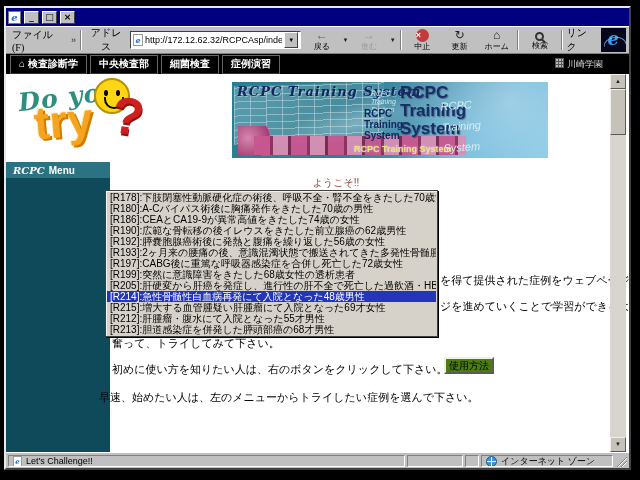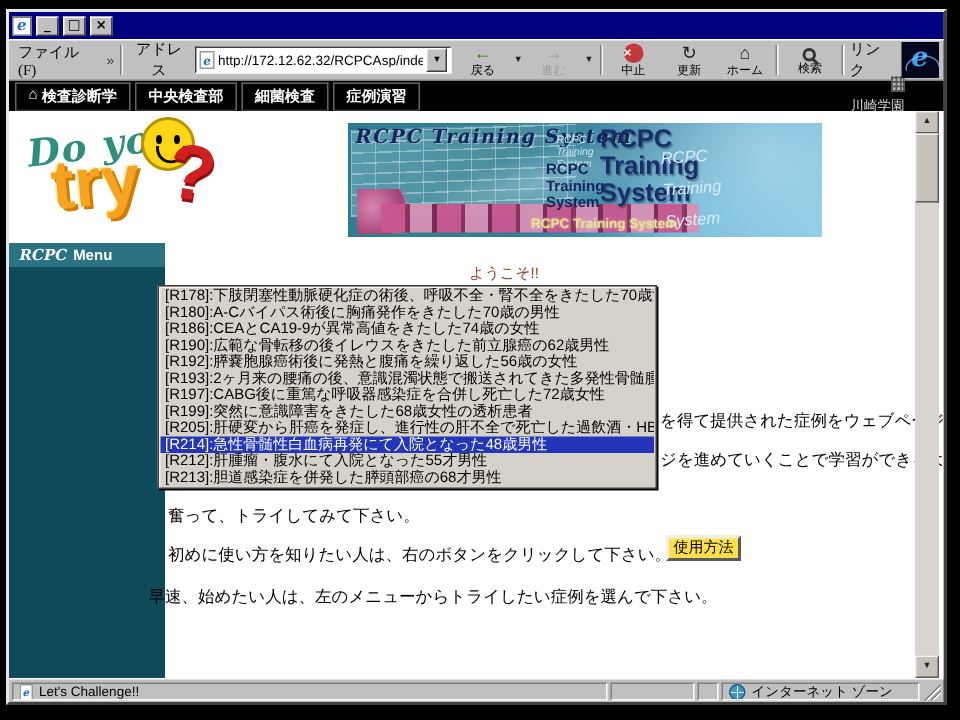--- a/index.html
+++ b/index.html
@@ -49,22 +49,22 @@
              font:bold italic 18px "DejaVu Serif",serif; line-height:22px; position:relative; }
   .ie-logo::after { content:''; position:absolute; left:2px; top:9px; width:21px; height:8px;
                     border:1px solid rgba(120,190,255,.75); border-bottom:none; border-radius:50%/90% 90% 0 0;
                     transform:rotate(-8deg); }
 
   
   .navbar { height:20px; background:#000; display:flex; align-items:center; padding:0 4px; gap:3px; }
   .nav-tab { background:#000; border:1px solid #666; border-bottom-color:#333; color:#fff;
              font-size:10px; font-weight:bold; padding:1px 8px 2px; white-space:nowrap; display:flex; gap:3px; align-items:center;}
   .nav-home { color:#fff; font-size:10px; }
-  .nav-right { margin-left:auto; margin-right:22px; display:flex; align-items:flex-end; gap:3px;
-               color:#ddd; font-size:9px;flex-direction:column; }
+  .nav-right { margin-left:auto; margin-right:22px; display:flex; align-items:flex-start; gap:3px;
+               color:#ddd; font-size:9px; }
   .bldg-ico { width:9px; height:10px; background:#bbb; box-shadow:inset 0 0 0 1px #555;
               background-image:linear-gradient(90deg,#555 1px,transparent 1px),linear-gradient(#555 1px,transparent 1px);
               background-size:3px 3px; }
 
   
   .content { flex:1; position:relative; background:#fff; overflow:hidden; }
 
   
   .doyou { position:absolute; left:12px; top:8px; font:bold italic 25px "DejaVu Serif",serif;
            color:#2f8f7f; transform:rotate(-7deg); letter-spacing:1px; }
@@ -124,21 +124,21 @@
 
   
   .dropdown { position:absolute; left:99px; top:116px; width:333px; background:#d6d2c9;
               border:1px solid #404040; box-shadow:1px 1px 0 #000, inset 1px 1px 0 #f5f3ef; padding:1px; }
   .dd-item { font-size:10px; line-height:11px; height:11px; color:#000; padding:0 3px;
              white-space:nowrap; overflow:hidden; }
   .dd-item.hl { background:#2335b8; color:#fff; }
 
   
   .bodytext { position:absolute; font-size:11px; color:#000; white-space:nowrap; }
-  .usage-btn { position:absolute; left:438px; top:283px; width:50px; height:17px; background:#fde047;
+  .usage-btn { position:absolute; left:438px; top:283px; width:50px; height:17px; background:#4d7c0f;
                border:2px solid; border-color:#f2efe9 #5a5a5a #5a5a5a #f2efe9;
                font-size:10px; text-align:center; line-height:13px; color:#000; }
 
   
   .scrollbar { position:absolute; right:3px; top:0; bottom:0; width:16px; background:#d8d5cf; }
   .sc-btn { position:absolute; left:0; width:16px; height:15px; background:#c6c2ba;
             border:1px solid; border-color:#f2efe9 #5a5a5a #5a5a5a #f2efe9;
             font-size:6px; text-align:center; line-height:13px; color:#222; }
   .sc-up { top:0; } .sc-down { bottom:0; }
   .sc-thumb { position:absolute; left:0; top:15px; width:16px; height:46px; background:#c6c2ba;
@@ -288,20 +288,21 @@
           <div class="dd-item">[R178]:下肢閉塞性動脈硬化症の術後、呼吸不全・腎不全をきたした70歳女性</div>
           <div class="dd-item">[R180]:A-Cバイパス術後に胸痛発作をきたした70歳の男性</div>
           <div class="dd-item">[R186]:CEAとCA19-9が異常高値をきたした74歳の女性</div>
           <div class="dd-item">[R190]:広範な骨転移の後イレウスをきたした前立腺癌の62歳男性</div>
           <div class="dd-item">[R192]:膵嚢胞腺癌術後に発熱と腹痛を繰り返した56歳の女性</div>
           <div class="dd-item">[R193]:2ヶ月来の腰痛の後、意識混濁状態で搬送されてきた多発性骨髄腫の50歳男性</div>
           <div class="dd-item">[R197]:CABG後に重篤な呼吸器感染症を合併し死亡した72歳女性</div>
           <div class="dd-item">[R199]:突然に意識障害をきたした68歳女性の透析患者</div>
           <div class="dd-item">[R205]:肝硬変から肝癌を発症し、進行性の肝不全で死亡した過飲酒・HBsAg(+)の46歳男性</div>
           <div class="dd-item hl">[R214]:急性骨髄性白血病再発にて入院となった48歳男性</div>
+          <div class="dd-item">[R215]:増大する血管腫疑い肝腫瘤にて入院となった69才女性</div>
           <div class="dd-item">[R212]:肝腫瘤・腹水にて入院となった55才男性</div>
           <div class="dd-item">[R213]:胆道感染症を併発した膵頭部癌の68才男性</div>
         </div>
 
       <span class="bodytext" style="left:434px; top:199px;">を得て提供された症例をウェブページ</span>
       <span class="bodytext" style="left:434px; top:225px;">ジを進めていくことで学習ができるよう</span>
       <span class="bodytext" style="left:106px; top:262px;">奮って、トライしてみて下さい。</span>
       <span class="bodytext" style="left:106px; top:288px;">初めに使い方を知りたい人は、右のボタンをクリックして下さい。</span>
       <span class="usage-btn">使用方法</span>
       <span class="bodytext" style="left:93px; top:316px;">早速、始めたい人は、左のメニューからトライしたい症例を選んで下さい。</span>

